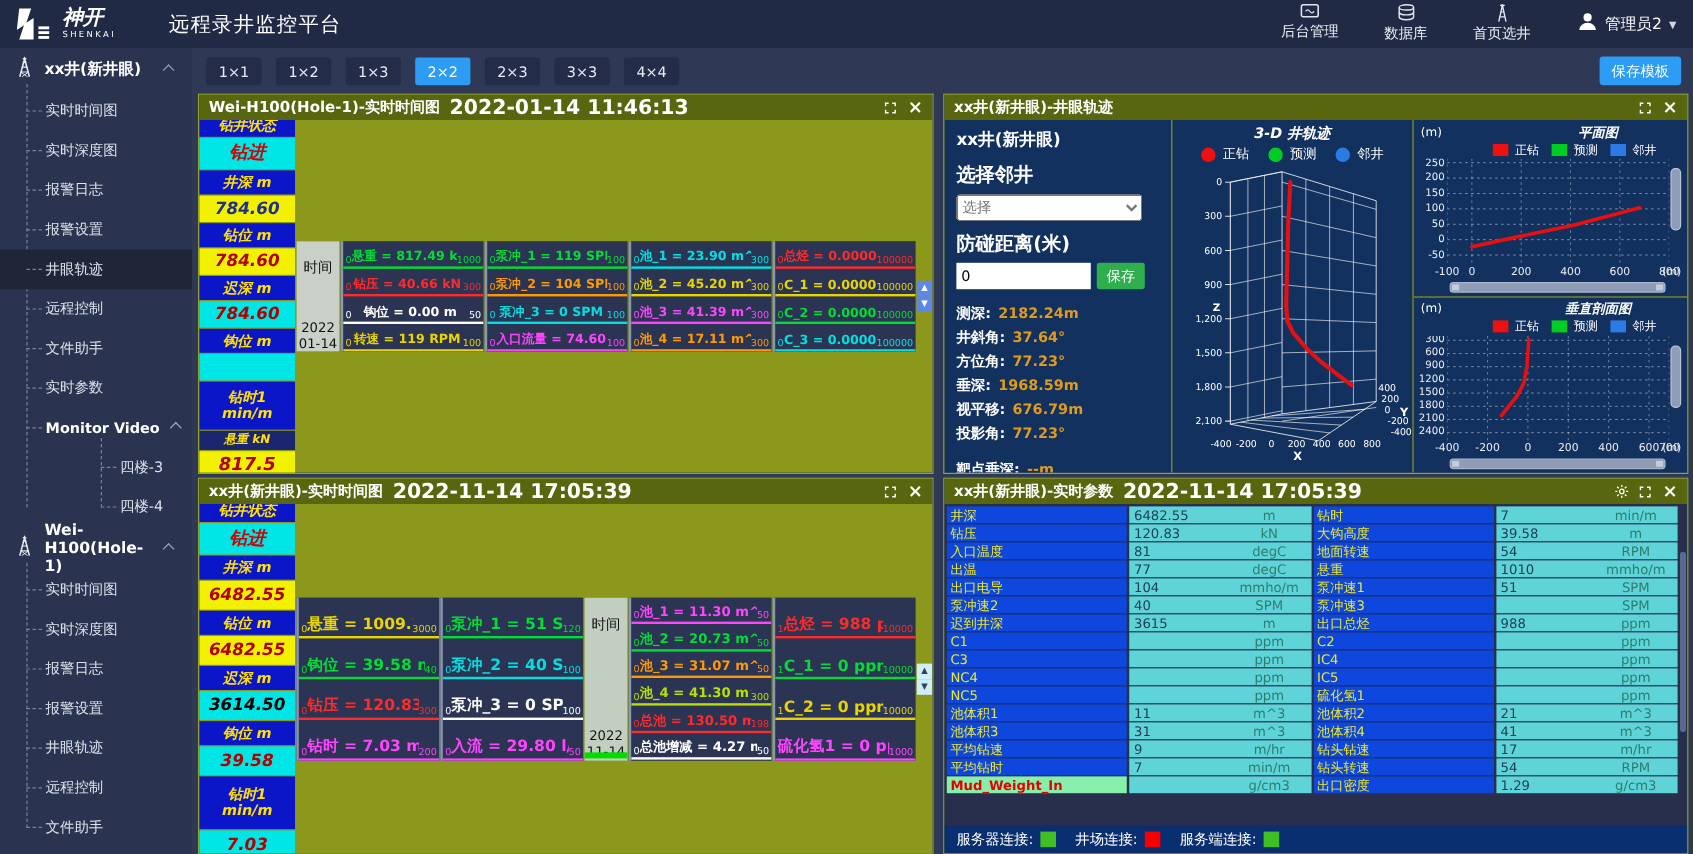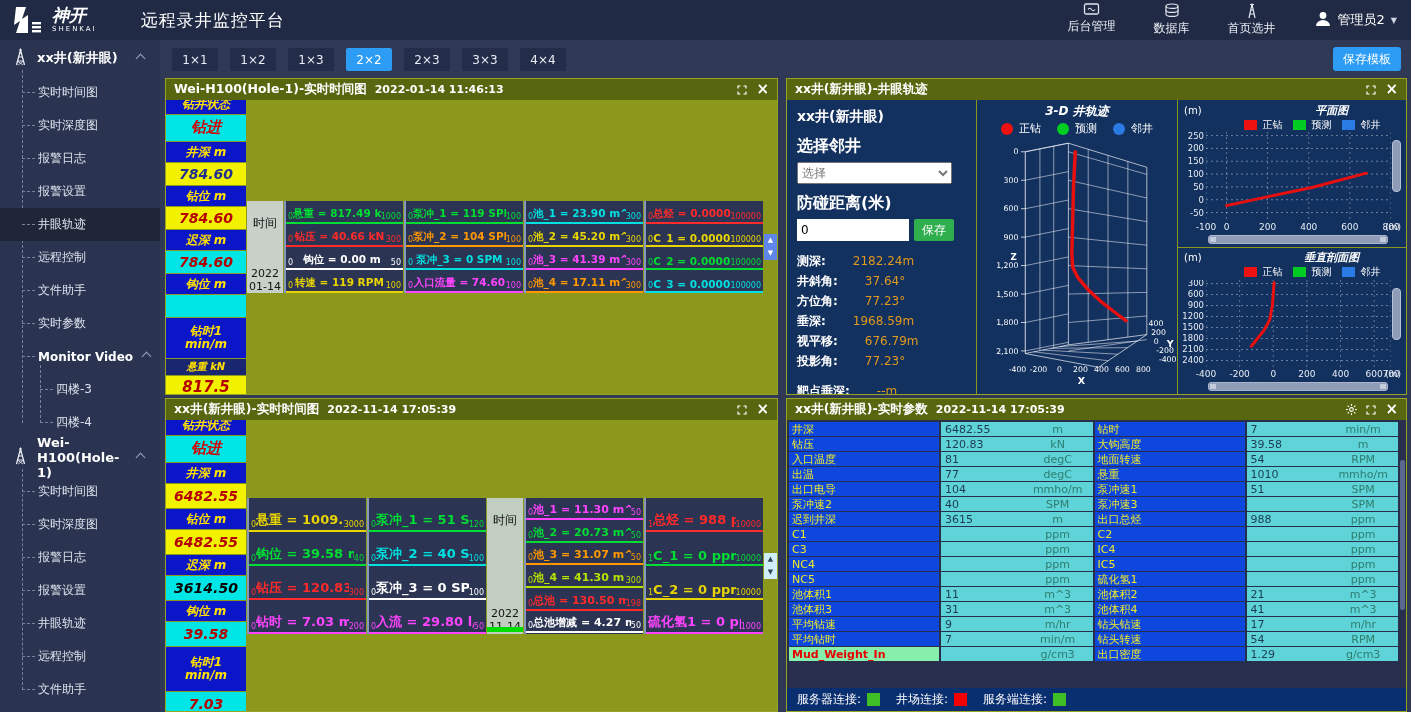--- a/index.html
+++ b/index.html
@@ -25,36 +25,36 @@
   .well-hd{height:36px;display:flex;align-items:center;gap:8px;padding:0 12px;color:#fff;font-size:13px;font-weight:bold;cursor:pointer;}
   .well-hd .chev{margin-left:auto;margin-right:4px;}
   .chev{width:7px;height:7px;border-left:1.6px solid #9aa6c2;border-top:1.6px solid #9aa6c2;transform:rotate(45deg);flex:0 0 auto;}
   .tree{position:relative;}
   .tree:before{content:"";position:absolute;left:22px;top:-6px;bottom:16px;border-left:1px dashed #76819f;}
   .titem{position:relative;height:33px;display:flex;align-items:center;padding-left:38px;font-size:12px;color:#dde2ee;cursor:pointer;white-space:nowrap;}
   .titem:before{content:"";position:absolute;left:22px;width:13px;border-top:1px dashed #76819f;}
   .titem.active{background:#1e2637;}
   .titem.bold{color:#fff;font-weight:bold;}
   .titem .chev{margin-left:10px;}
-  .tree2{position:relative;}
+  .tree2{position:relative;margin-left:44px;}
   .tree2:before{content:"";position:absolute;left:40px;top:-8px;bottom:16px;border-left:1px dashed #76819f;}
   .tree2 .titem{padding-left:56px;}
   .tree2 .titem:before{left:40px;}
 
   
   .main{position:absolute;left:160px;top:40px;right:0;bottom:0;background:#2f3955;}
   .tbar{position:absolute;top:0;left:0;right:0;height:38px;display:flex;align-items:center;gap:12px;padding-left:12px;}
   .lay-btn{width:46px;height:23px;background:#232d4a;color:#e8ecf4;font-size:12px;border:none;border-radius:2px;cursor:pointer;line-height:23px;text-align:center;}
   .lay-btn.on{background:#2d9cf4;color:#fff;}
   .save-btn{position:absolute;right:10px;top:7px;height:24px;padding:0 10px;background:#2d9cf4;color:#fff;font-size:12px;border:none;border-radius:3px;cursor:pointer;}
 
   .grid{position:absolute;top:38px;left:5px;right:4px;bottom:0;display:grid;grid-template-columns:613px 1fr;grid-template-rows:317px 1fr;gap:3px 8px;}
   .panel{border:1px solid #98a41f;display:flex;flex-direction:column;overflow:hidden;background:#13315f;}
   .ptitle{flex:0 0 21px;background:#596610;display:flex;align-items:center;gap:8px;padding:0 8px;color:#fff;font-size:12.5px;font-weight:bold;white-space:nowrap;}
-  .ptitle .ts{font-size:11px;font-weight:bold;}
+  .ptitle .ts{font-size:17px;font-weight:bold;}
   .pticons{margin-left:auto;display:flex;gap:9px;align-items:center;}
   .icon-btn{color:#fff;cursor:pointer;font-size:13px;line-height:1;display:flex;align-items:center;}
 
   
   .tp-body{flex:1;display:flex;gap:1px;background:#8b981b;overflow:hidden;align-items:center;}
   .lblcol{display:flex;flex-direction:column;gap:1px;overflow:hidden;}
   .lbox{flex:0 0 auto;display:flex;flex-direction:column;align-items:center;justify-content:center;font-weight:bold;font-style:italic;line-height:1.05;white-space:nowrap;overflow:hidden;}
   .tcol{display:flex;flex-direction:column;background:#2b3453;overflow:hidden;}
   .tcol.trk{border-left:2px solid #8697bd;}
   .thead{flex:0 0 auto;display:flex;flex-direction:column;justify-content:flex-start;}
@@ -88,21 +88,21 @@
   
   .traj{flex:1;display:flex;overflow:hidden;}
   .traj-info{flex:0 0 190px;border-right:1px solid #8b981b;padding:8px 10px;color:#fff;overflow:hidden;}
   .ti-well{font-size:14px;font-weight:bold;margin-bottom:10px;}
   .ti-lbl{font-size:16px;font-weight:bold;margin-bottom:5px;}
   .ti-sel{width:155px;height:22px;font-size:12px;margin-bottom:9px;color:#777;}
   .ti-row{display:flex;gap:5px;margin-bottom:10px;}
   .ti-inp{width:112px;height:22px;border:none;font-size:12px;padding:0 4px;}
   .ti-save{width:40px;height:22px;background:#2fae4e;color:#fff;border:none;border-radius:2px;font-size:12px;cursor:pointer;}
   .ti-field{display:flex;gap:6px;font-size:12px;height:20px;align-items:center;font-weight:bold;}
-  .ti-field .v{color:#e09a1c;font-weight:normal;margin-left:21px;}
+  .ti-field .v{color:#e09a1c;font-weight:bold;}
   .ti-field.gap{margin-top:10px;}
   .traj-mid{flex:1;display:flex;flex-direction:column;align-items:center;padding-top:3px;overflow:hidden;}
   .t3d-title{color:#fff;font-size:12px;font-weight:bold;font-style:italic;}
   .t3d-legend{display:flex;gap:16px;margin-top:1px;}
   .lgi{display:flex;align-items:center;gap:6px;color:#fff;font-size:11px;}
   .lgi .sw{width:12px;height:12px;border-radius:50%;}
   .lgi .sq{width:13px;height:10px;}
   .traj-right{flex:0 0 229px;border-left:1px solid #8b981b;display:flex;flex-direction:column;overflow:hidden;}
   .mini{flex:1;display:flex;flex-direction:column;padding:3px 4px 2px 4px;overflow:hidden;}
   .mini+.mini{border-top:1px solid #8b981b;}

